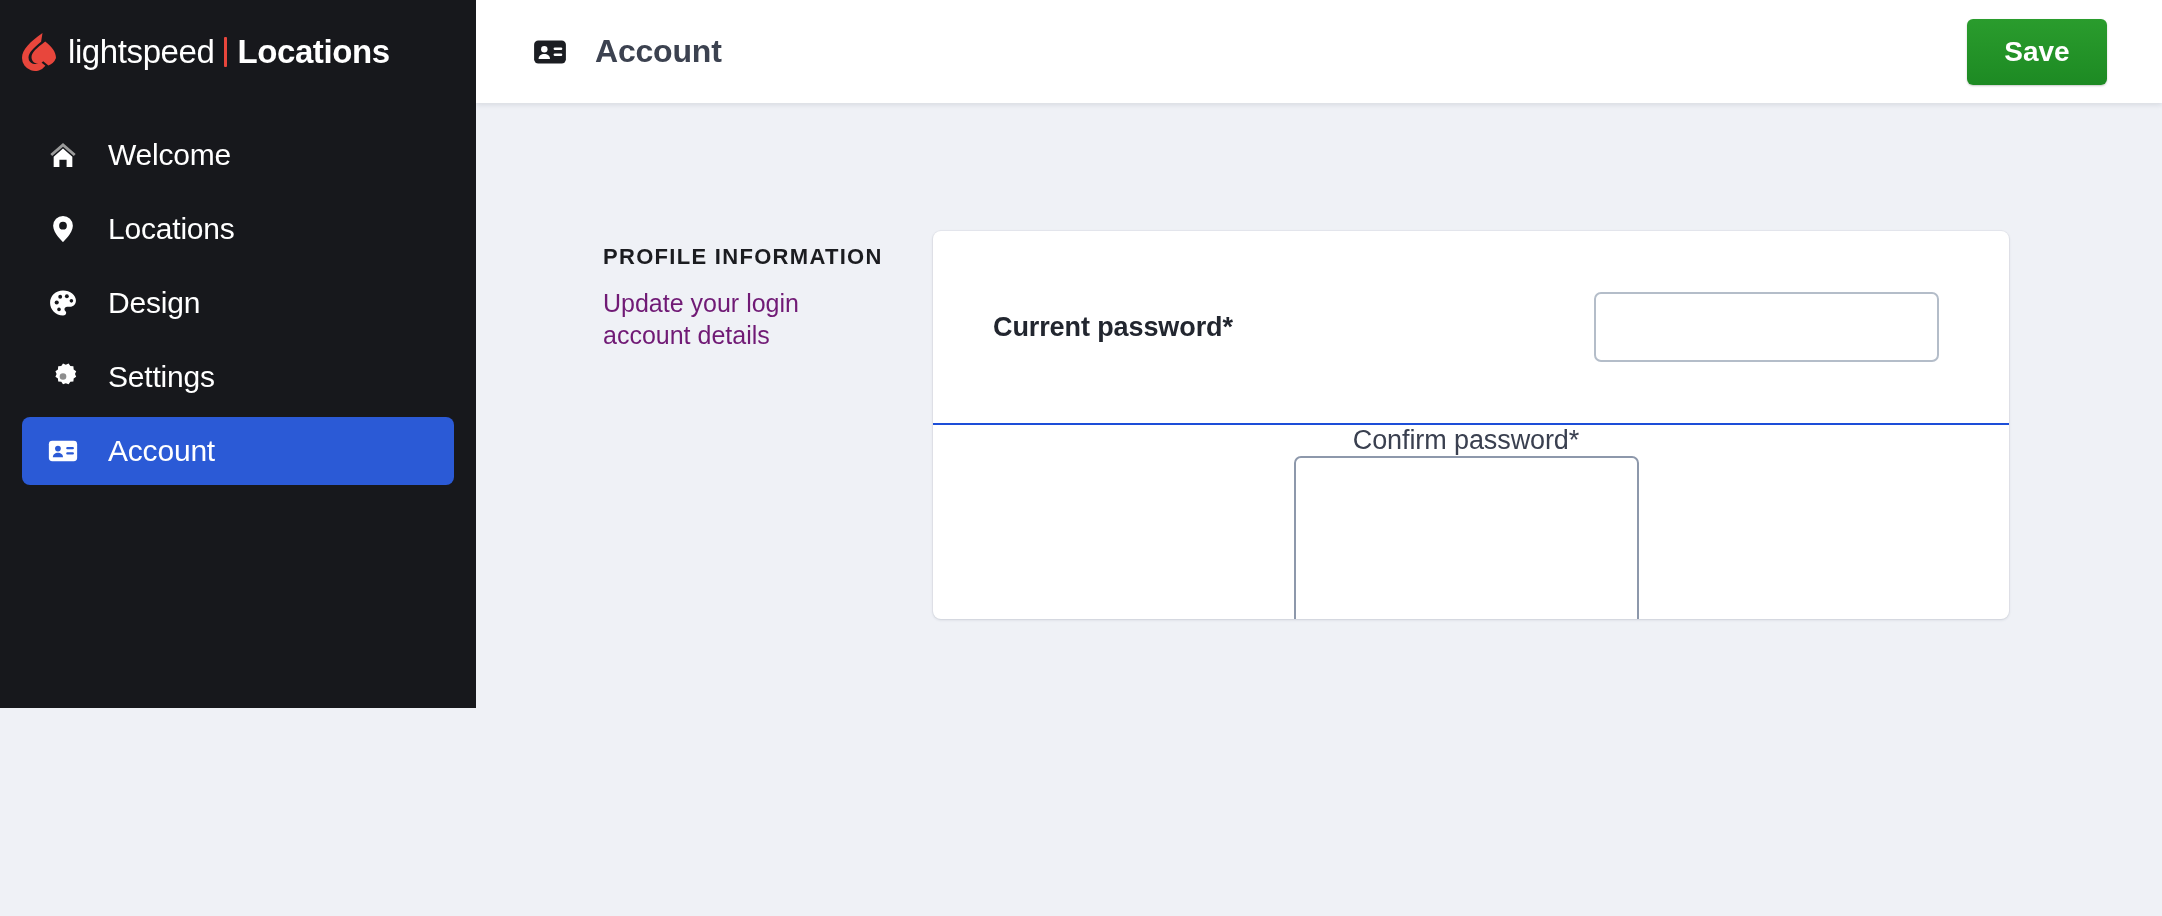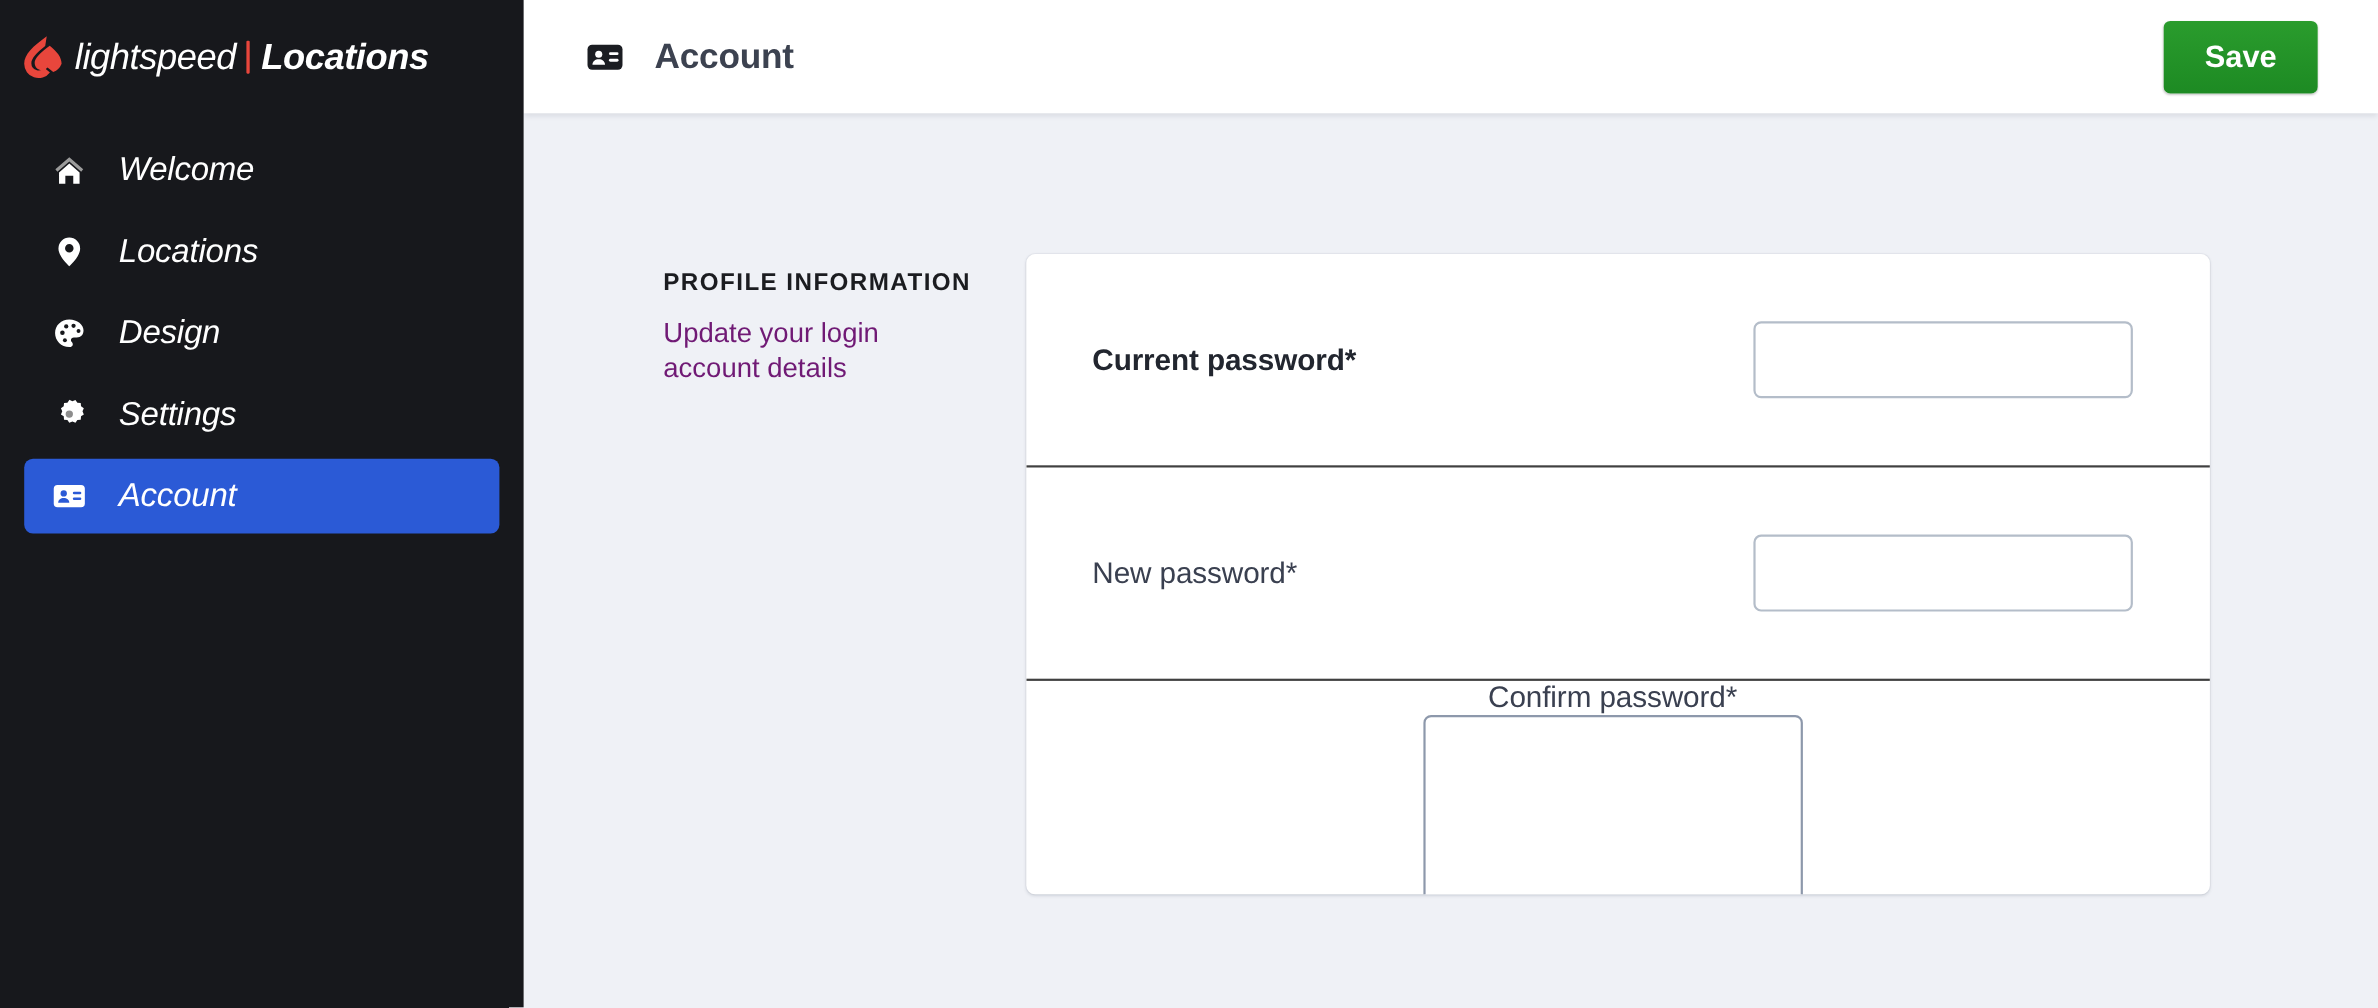--- a/index.html
+++ b/index.html
@@ -15,26 +15,25 @@
   .app {
     position: relative;
     width: 2162px;
     height: 916px;
     display: flex;
   }
 
   
   .sidebar {
     width: 476px;
-    height: 916px;
+    height: 708px;
     background: #17181c;
     flex: 0 0 476px;
     position: relative;
     z-index: 5;
-    font-style: italic;
   }
   .brand {
     height: 103px;
     display: flex;
     align-items: center;
     padding-left: 20px;
     gap: 10px;
   }
   .brand-flame { width: 38px; height: 40px; flex: 0 0 38px; }
   .brand-text {
@@ -172,21 +171,21 @@
     background: #ffffff;
     border-radius: 8px;
     box-shadow: 0 1px 3px rgba(27,35,60,0.13), 0 0 0 1px rgba(27,35,60,0.035);
     overflow: hidden;
   }
   .form-row {
     display: flex;
     align-items: center;
     height: 194px;
     padding: 0 70px 0 60px;
-    border-bottom: 2px solid #404040;
+    border-bottom: 2px solid #1d4ed8;
   }
   .form-row:last-child { border-bottom: none; flex-direction: column; }
   .form-label {
     font-size: 27px;
     color: #3a4050;
     flex: 1 1 auto;
     letter-spacing: -0.1px;
   }
   .form-label.strong { font-weight: 700; color: #22262f; }
   .form-input {
@@ -311,24 +310,20 @@
           <div class="section-desc">Update your login account details</div>
         </div>
 
         <section class="card">
 
           <div class="form-row">
             <label class="form-label strong">Current password*</label>
             <input class="form-input" type="password" placeholder="" style="">
           </div>
 
-          <div class="form-row">
-            <label class="form-label">New password*</label>
-            <input class="form-input" type="password" placeholder="" style="">
-          </div>
 
           <div class="form-row">
             <label class="form-label">Confirm password*</label>
             <input class="form-input focused" type="password" placeholder="" style="">
           </div>
 
         </section>
       </div>
     </main>
 

